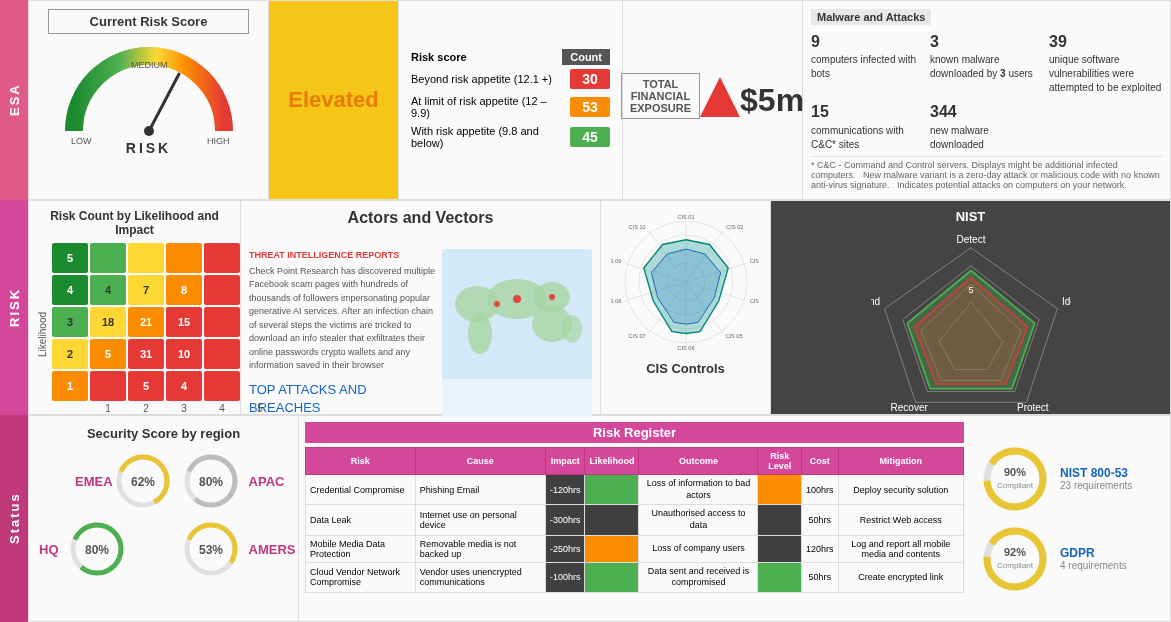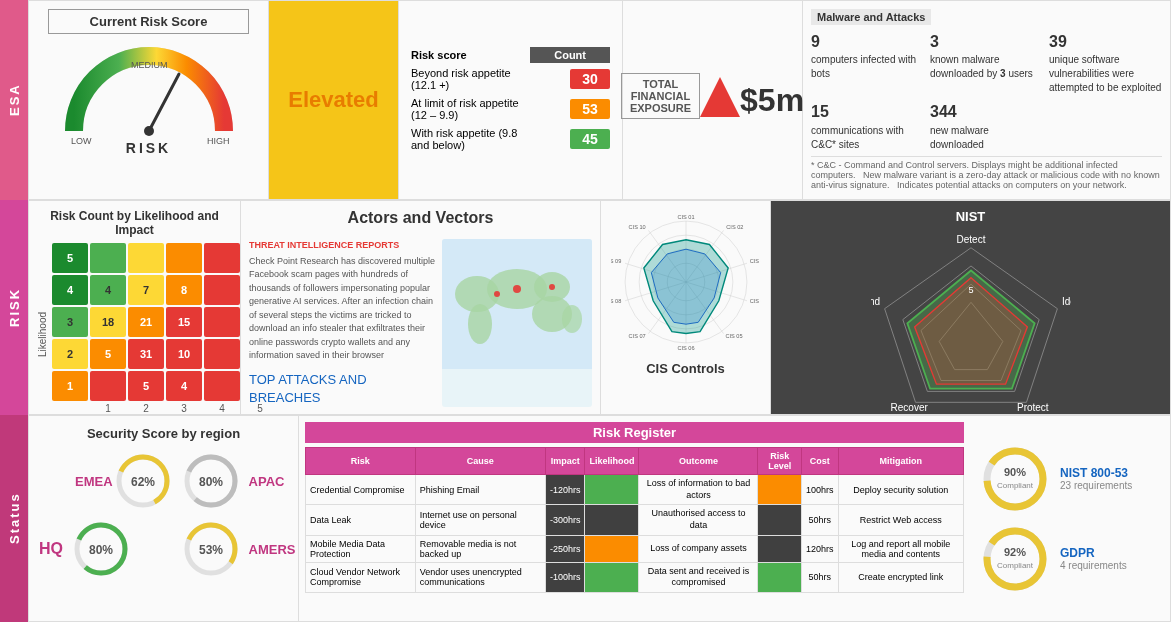--- a/index.html
+++ b/index.html
@@ -25,21 +25,21 @@
 
     
     .elevated-box { width: 130px; border-right: 1px solid #ddd; display: flex; align-items: center; justify-content: center; background: #f5c518; }
     .elevated-text { font-size: 22px; font-weight: bold; color: #e87c00; text-align: center; }
 
     
     .risk-table-box { width: 224px; border-right: 1px solid #ddd; padding: 8px; display: flex; flex-direction: column; justify-content: center; }
     .risk-table-box table { width: 100%; border-collapse: collapse; font-size: 11px; }
     .risk-table-box th { text-align: left; font-size: 11px; padding: 3px 4px; }
     .risk-table-box td { padding: 3px 4px; }
-    .count-header { text-align: center; font-size: 11px; font-weight: bold; background: #555; color: white; padding: 2px 24px; margin-top: 22px; }
+    .count-header { text-align: center; font-size: 11px; font-weight: bold; background: #555; color: white; padding: 2px 8px; margin-top: 22px; }
     .badge { display: inline-block; padding: 2px 12px; color: white; font-weight: bold; font-size: 14px; border-radius: 2px; min-width: 40px; text-align: center; }
 
     
     .financial-box { width: 180px; border-right: 1px solid #ddd; display: flex; align-items: center; justify-content: center; padding: 10px; }
     .financial-label { font-size: 11px; font-weight: bold; color: #555; text-align: center; border: 1px solid #999; padding: 4px 8px; margin-bottom: 8px; }
     .financial-amount { font-size: 32px; font-weight: bold; color: #333; }
     .arrow-up { width: 0; height: 0; border-left: 20px solid transparent; border-right: 20px solid transparent; border-bottom: 40px solid #e53935; margin-bottom: 6px; }
 
     
     .malware-box { flex: 1; padding: 8px; font-size: 10px; }
@@ -59,21 +59,21 @@
     .hm-cell { width: 36px; height: 30px; display: flex; align-items: center; justify-content: center; font-size: 11px; font-weight: bold; color: #333; border-radius: 2px; }
     .hm-green-dark { background: #1b8a2e; color: white; }
     .hm-green { background: #4caf50; }
     .hm-yellow { background: #fdd835; }
     .hm-orange { background: #fb8c00; color: white; }
     .hm-red { background: #e53935; color: white; }
     .heatmap-y-title { writing-mode: vertical-rl; transform: rotate(180deg); font-size: 10px; color: #555; text-align: center; }
 
     
     .actors-box { width: 360px; border-right: 1px solid #ddd; padding: 8px; display: flex; flex-direction: column; }
-    .actors-title { font-size: 16px; font-weight: bold; text-align: center; color: #333; margin-bottom: 12px; }
+    .actors-title { font-size: 16px; font-weight: bold; text-align: center; color: #333; margin-bottom: 22px; }
     .actors-content { display: flex; flex: 1; gap: 6px; }
     .actors-text { flex: 1; font-size: 9px; color: #666; line-height: 1.4; }
     .actors-threat-label { font-size: 9px; font-weight: bold; color: #e53935; margin-bottom: 3px; }
     .actors-link { font-size: 13px; color: #1565c0; margin-top: 6px; }
     .actors-map { width: 150px; background: #e8f4f8; border-radius: 3px; position: relative; overflow: hidden; }
 
     
     .cis-box { width: 170px; border-right: 1px solid #ddd; padding: 6px; display: flex; flex-direction: column; align-items: center; }
     .cis-title { font-size: 13px; font-weight: bold; text-align: center; color: #333; margin-top: 4px; }
 
@@ -397,21 +397,21 @@
           <div style="display:flex;align-items:center;gap:8px;">
             <svg width="60" height="60" viewBox="0 0 60 60">
               <circle cx="30" cy="30" r="24" fill="none" stroke="#e0e0e0" stroke-width="5"></circle>
               <circle cx="30" cy="30" r="24" fill="none" stroke="#bdbdbd" stroke-width="5" stroke-dasharray="120 30" stroke-dashoffset="28" transform="rotate(-90 30 30)"></circle>
               <text x="30" y="35" font-size="12" font-weight="bold" text-anchor="middle" fill="#555">80%</text>
             </svg>
             <div style="font-size:13px;font-weight:bold;color:#c03680;">APAC</div>
           </div>
 
           <div style="display:flex;align-items:center;gap:8px;">
-            <div style="font-size:16px;font-weight:bold;color:#c03680;">HQ</div>
+            <div style="font-size:13px;font-weight:bold;color:#c03680;">HQ</div>
             <svg width="60" height="60" viewBox="0 0 60 60">
               <circle cx="30" cy="30" r="24" fill="none" stroke="#e0e0e0" stroke-width="5"></circle>
               <circle cx="30" cy="30" r="24" fill="none" stroke="#4caf50" stroke-width="5" stroke-dasharray="120 30" stroke-dashoffset="28" transform="rotate(-90 30 30)"></circle>
               <text x="30" y="35" font-size="12" font-weight="bold" text-anchor="middle" fill="#555">80%</text>
             </svg>
           </div>
 
           <div style="display:flex;align-items:center;gap:8px;">
             <svg width="60" height="60" viewBox="0 0 60 60">
               <circle cx="30" cy="30" r="24" fill="none" stroke="#e0e0e0" stroke-width="5"></circle>
@@ -457,21 +457,21 @@
               <td class="rr-outcome">Unauthorised access to data</td>
               <td class="rr-red"></td>
               <td>50hrs</td>
               <td>Restrict Web access</td>
             </tr>
             <tr>
               <td>Mobile Media Data Protection</td>
               <td>Removable media is not backed up</td>
               <td class="rr-red" style="color:white;">-250hrs</td>
               <td class="rr-orange"></td>
-              <td class="rr-outcome">Loss of company assets</td>
+              <td class="rr-outcome">Loss of company users</td>
               <td class="rr-red"></td>
               <td>120hrs</td>
               <td>Log and report all mobile media and contents</td>
             </tr>
             <tr>
               <td>Cloud Vendor Network Compromise</td>
               <td>Vendor uses unencrypted communications</td>
               <td class="rr-red" style="color:white;">-100hrs</td>
               <td class="rr-green"></td>
               <td class="rr-outcome">Data sent and received is compromised</td>

